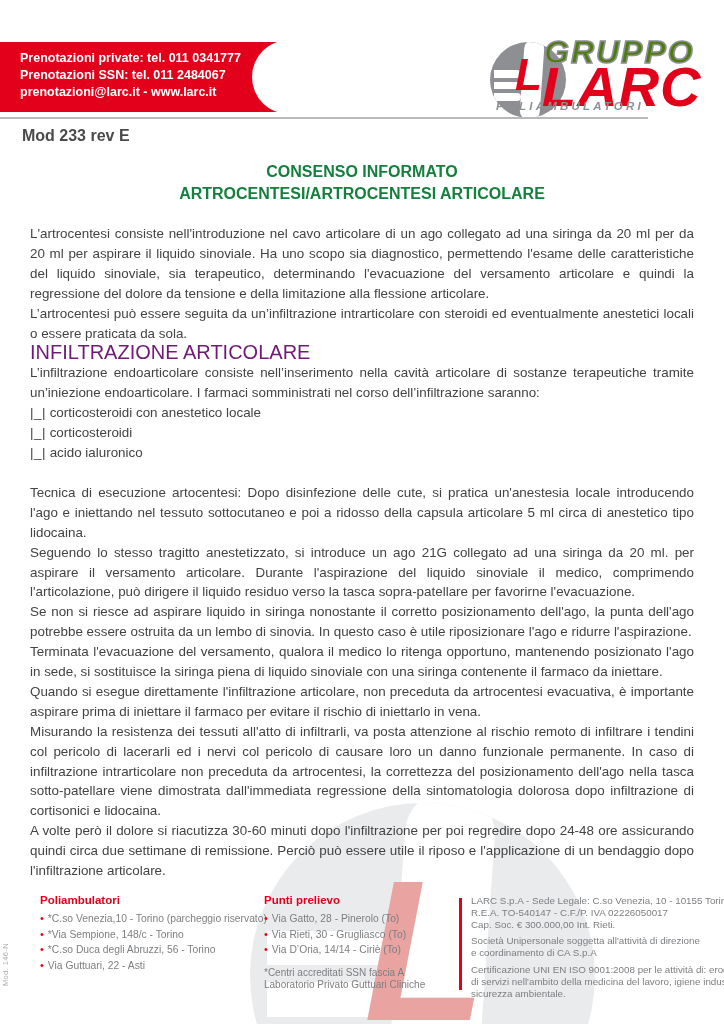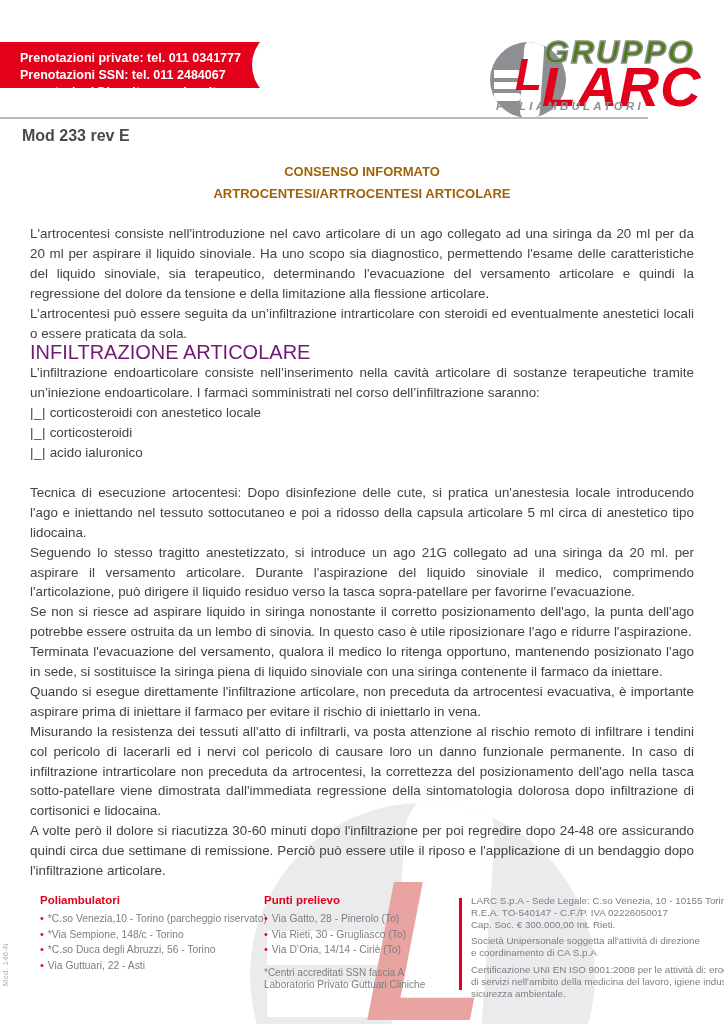--- a/index.html
+++ b/index.html
@@ -5,21 +5,21 @@
   * { margin:0; padding:0; box-sizing:border-box; }
   html,body { background:#ffffff; }
   body { font-family:"Liberation Sans", sans-serif; }
   .page {
     position:relative; width:724px; height:1024px; background:#fff;
     overflow:hidden; color:#3d3d3f;
   }
 
   
   .banner {
-    position:absolute; left:0; top:42px; width:280px; height:46px;
+    position:absolute; left:0; top:42px; width:280px; height:70px;
     background:#e2001a; color:#fff; padding:8px 0 0 20px;
     font-size:12.5px; font-weight:bold; line-height:17px;
   }
   .banner::after {
     content:""; position:absolute; top:50%; right:-46px; width:74px; height:74px;
     background:#fff; border-radius:50%; transform:translateY(-50%);
   }
 
   
   .logo { position:absolute; left:488px; top:28px; width:180px; height:92px; }
@@ -45,21 +45,21 @@
     position:absolute; left:8px; top:72px; font-size:11.5px; font-weight:bold; font-style:italic;
     letter-spacing:3.2px; color:#8d8f92; white-space:nowrap;
   }
 
   .rule { position:absolute; left:0; top:117px; width:648px; height:2px; background:#b7b9ba; }
   .mod-label { position:absolute; left:22px; top:127px; font-size:16px; color:#4a4a4c;font-weight:bold; }
 
   
   .doc-title {
     position:absolute; left:0; top:161px; width:724px; text-align:center;
-    font-size:13px; font-weight:bold; line-height:21.5px; color:#a16207;
+    font-size:16px; font-weight:bold; line-height:21.5px; color:#15803d;
   }
 
   
   .content {
     position:absolute; left:30px; top:224px; width:664px;
     font-size:13.4px; line-height:19.9px; color:#434345; text-align:justify;
   }
   .content p { margin:0; }
   .section-heading { font-size:20px; font-weight:normal; margin-top:8px; color:#701a75; }
   .checklist { list-style:none; text-align:left; }

